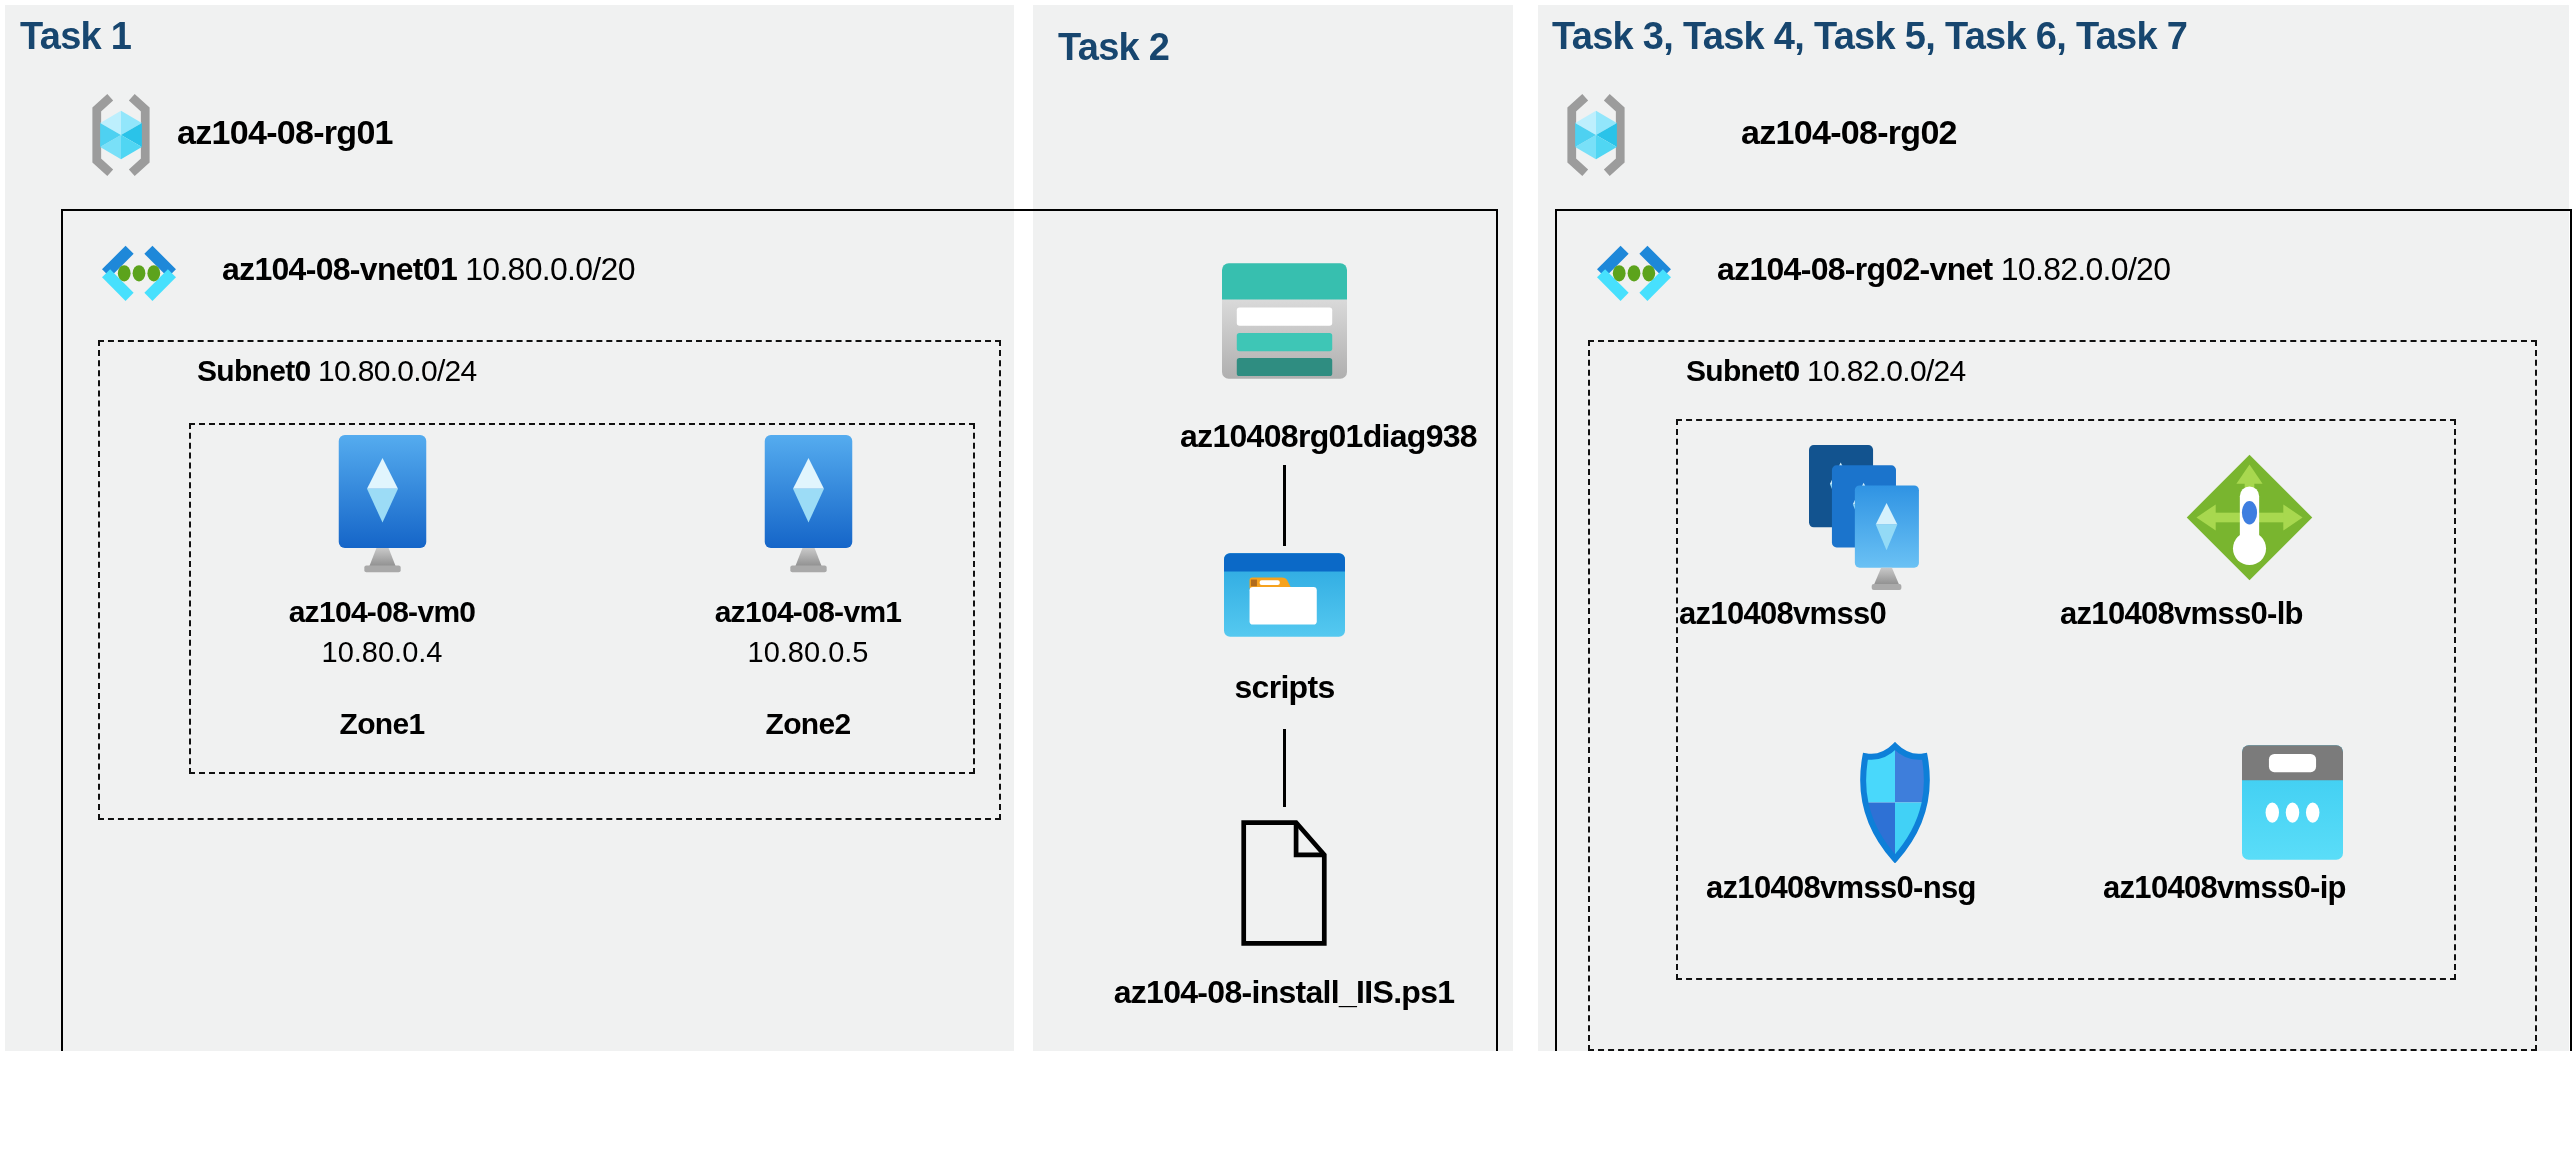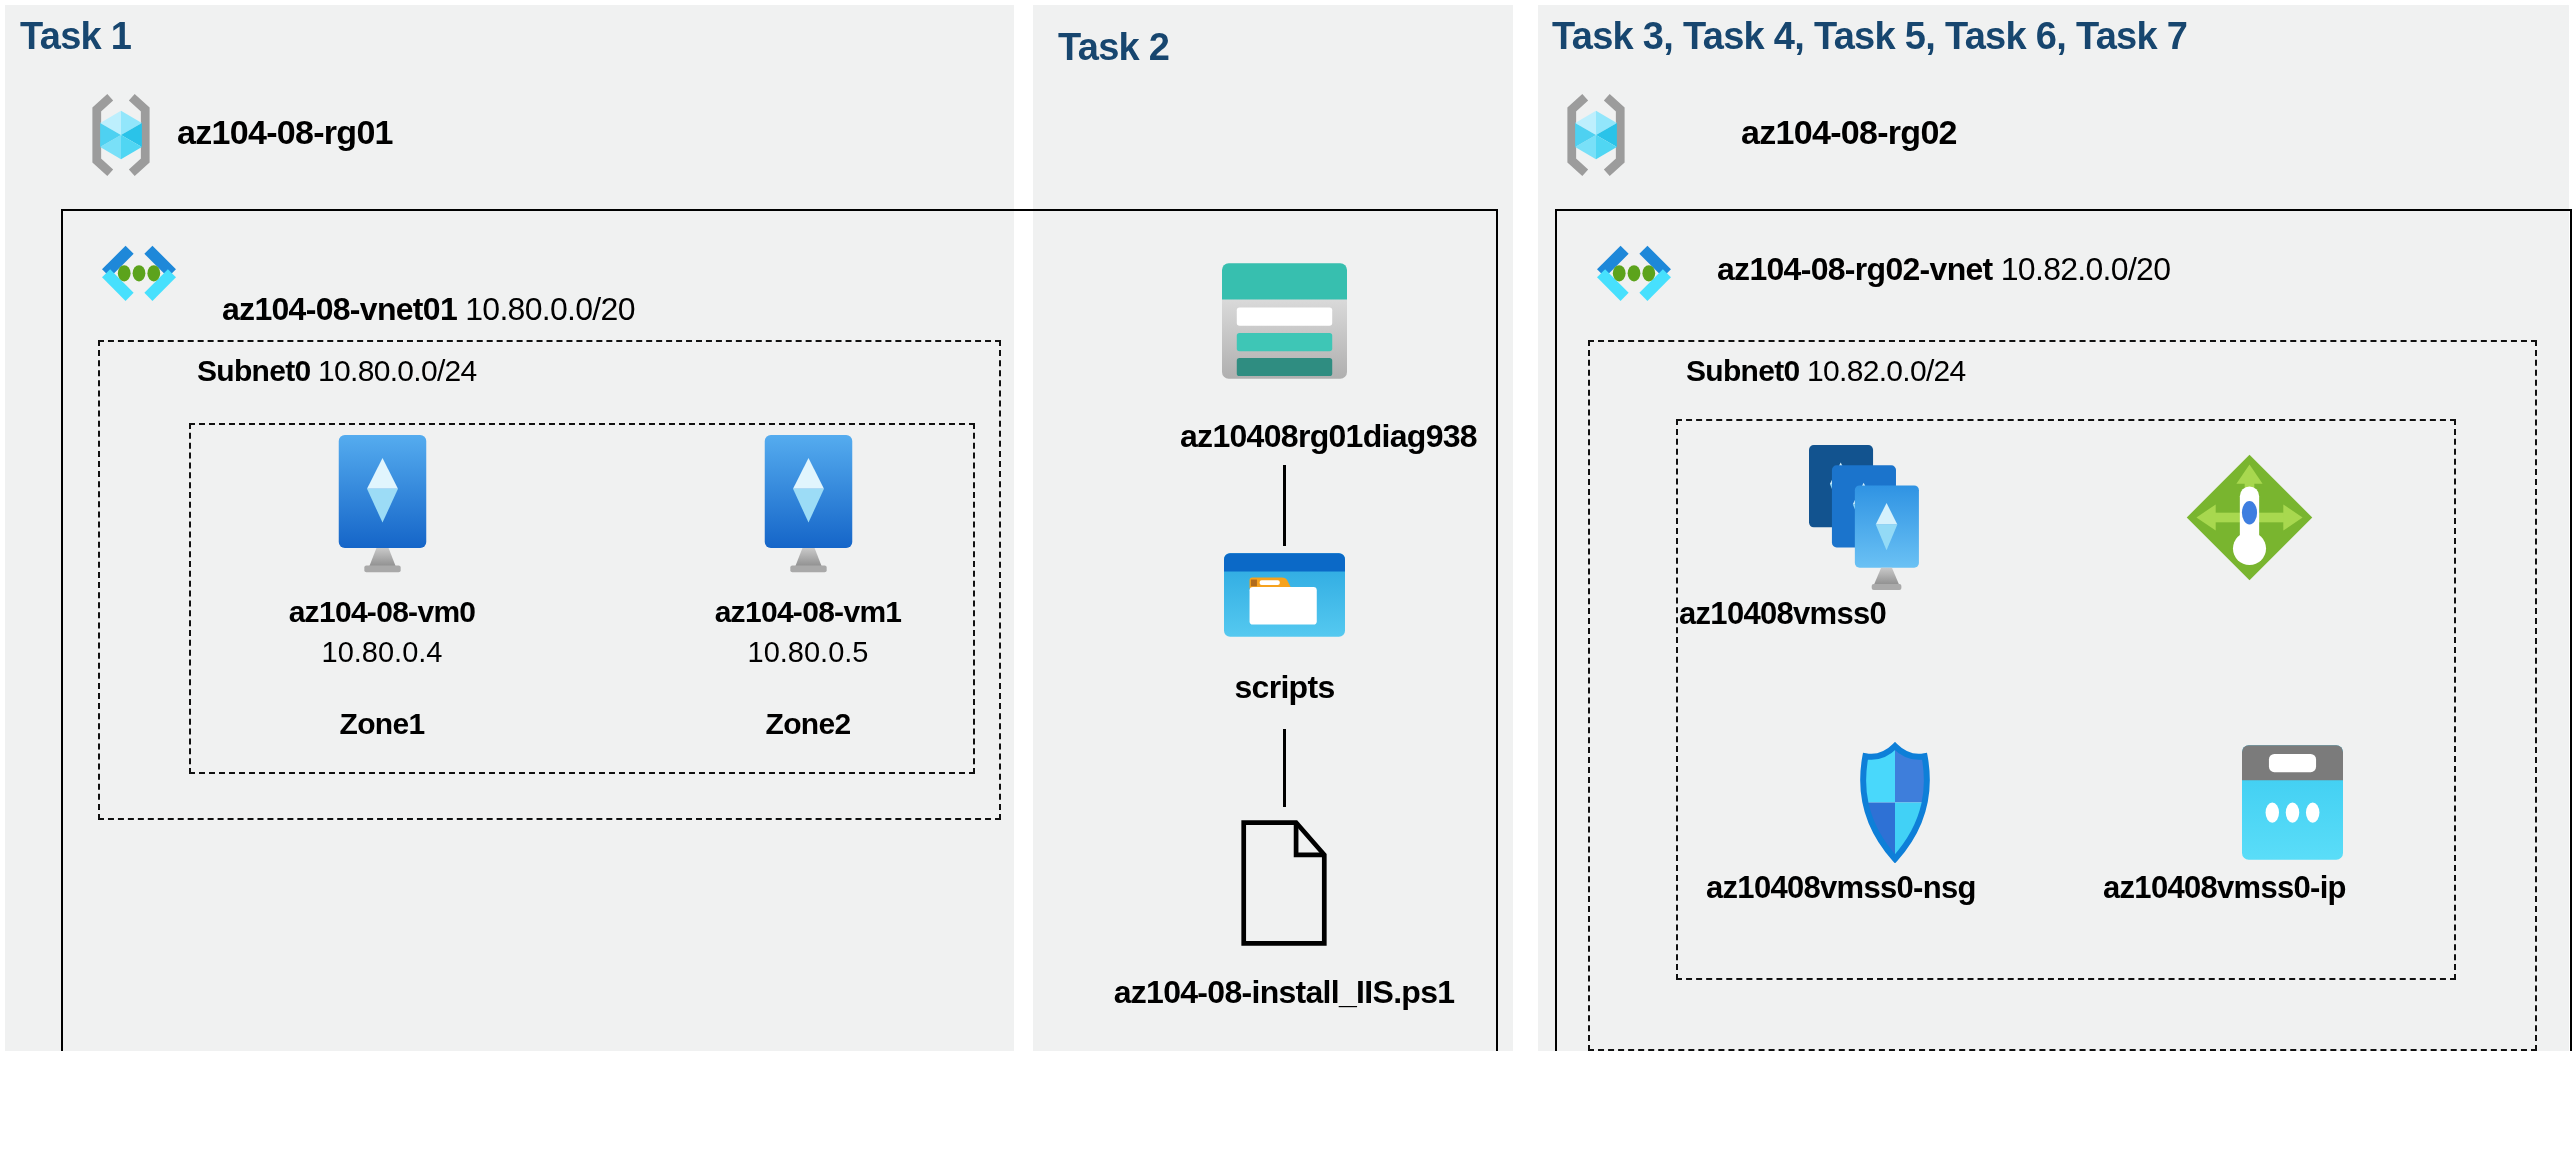--- a/index.html
+++ b/index.html
@@ -78,21 +78,21 @@
     <svg width="82" height="82" viewBox="0 0 122 122">
       <line x1="47" y1="25" x2="12" y2="60" stroke="#1E88D9" stroke-width="17"></line>
       <line x1="12" y1="60" x2="47" y2="95" stroke="#47E0FD" stroke-width="17"></line>
       <line x1="75" y1="25" x2="110" y2="60" stroke="#1E88D9" stroke-width="17"></line>
       <line x1="110" y1="60" x2="75" y2="95" stroke="#47E0FD" stroke-width="17"></line>
       <ellipse cx="39" cy="60" rx="9.5" ry="12" fill="#5CA31C"></ellipse>
       <ellipse cx="61" cy="60" rx="9.5" ry="12" fill="#5CA31C"></ellipse>
       <ellipse cx="83" cy="60" rx="9.5" ry="12" fill="#5CA31C"></ellipse>
     </svg>
   </div>
-  <div class="hdr-label" style="left:222px;top:251px;margin-top:40px;">
+  <div class="hdr-label" style="left:222px;top:251px;">
     <span class="bold">az104-08-vnet01</span>
     <span>10.80.0.0/20</span>
   </div>
 
   <div class="icon" style="left:1593px;top:233px;">
     <svg width="82" height="82" viewBox="0 0 122 122">
       <line x1="47" y1="25" x2="12" y2="60" stroke="#1E88D9" stroke-width="17"></line>
       <line x1="12" y1="60" x2="47" y2="95" stroke="#47E0FD" stroke-width="17"></line>
       <line x1="75" y1="25" x2="110" y2="60" stroke="#1E88D9" stroke-width="17"></line>
       <line x1="110" y1="60" x2="75" y2="95" stroke="#47E0FD" stroke-width="17"></line>
@@ -244,20 +244,21 @@
         <polygon points="95,18 76,46 114,46" fill="#A8D84F"></polygon>
         <rect x="42" y="88" width="40" height="14" fill="#A8D84F"></rect>
         <polygon points="18,95 46,76 46,114" fill="#A8D84F"></polygon>
         <rect x="108" y="88" width="40" height="14" fill="#A8D84F"></rect>
         <polygon points="172,95 144,76 144,114" fill="#A8D84F"></polygon>
         <circle cx="95" cy="140" r="24" fill="#FFFFFF"></circle>
         <rect x="81" y="50" width="28" height="85" rx="14" fill="#FFFFFF"></rect>
         <ellipse cx="95" cy="88" rx="11" ry="17" fill="#3E7EE0"></ellipse>
       </svg>
     </div>
+    <div class="res-label">az10408vmss0-lb</div>
   </div>
 
   <div class="res-block" style="left:1706px;top:735px;">
     <div class="res-iconbox" style="height:135px;">
       <svg width="94" height="121" viewBox="0 0 140 180">
         <defs>
           <clipPath id="shieldClip">
             <path d="M70 6 C 58 18 42 24 26 21 C 18 64 20 118 70 174 C 120 118 122 64 114 21 C 98 24 82 18 70 6 Z"></path>
           </clipPath>
         </defs>

